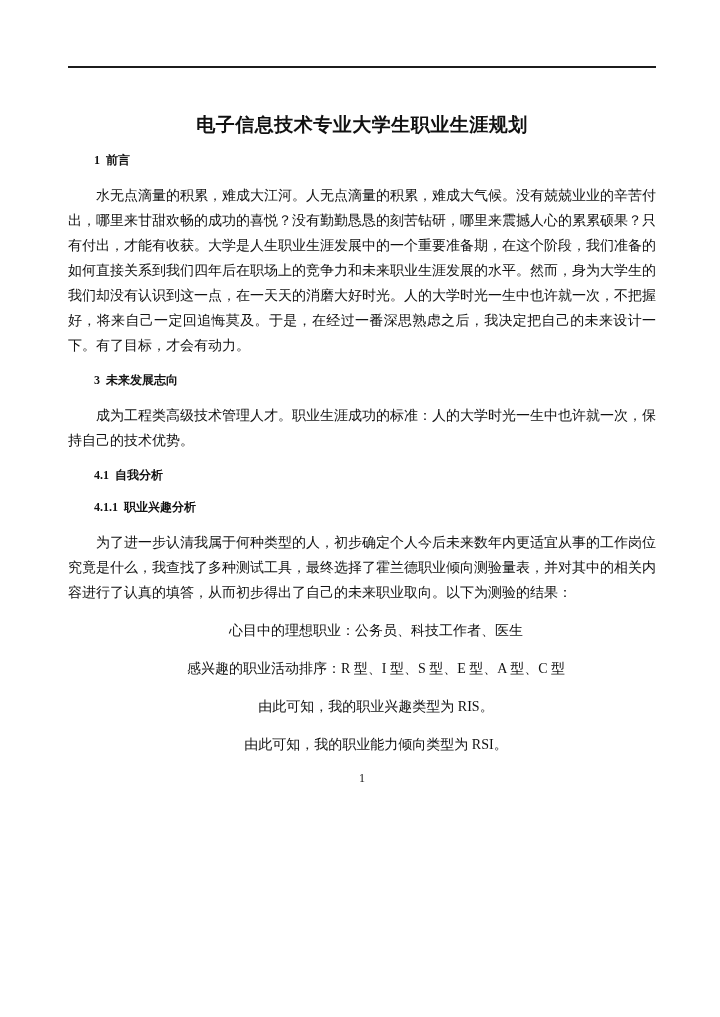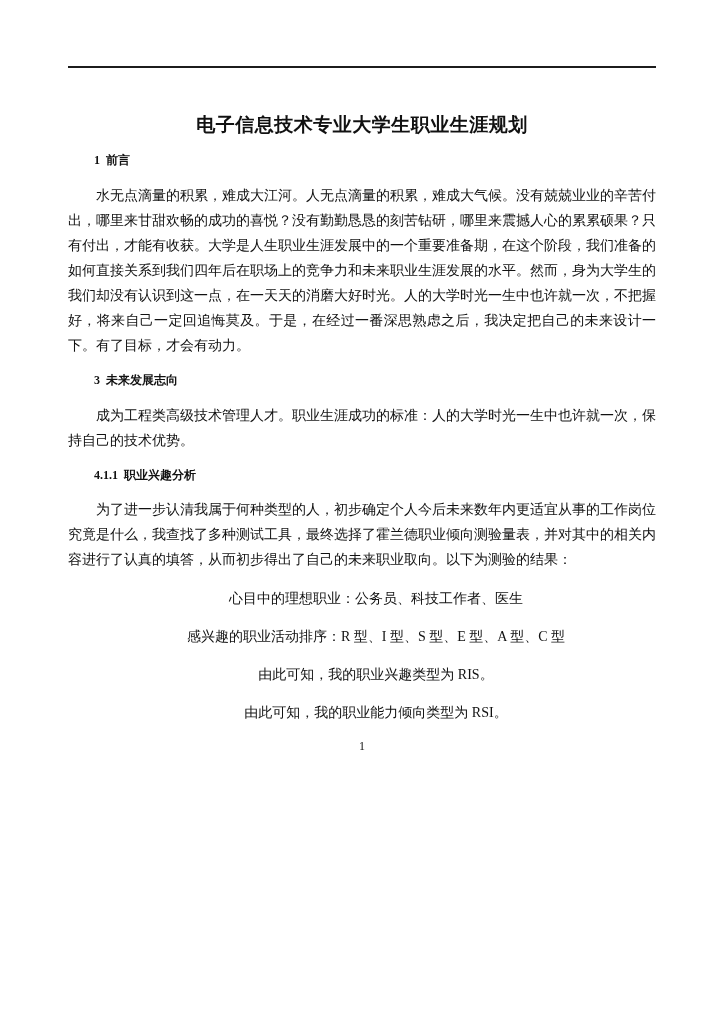--- a/index.html
+++ b/index.html
@@ -53,21 +53,21 @@
   }
   
   .sec-1   { margin-top: 28px; }
   .p-1     { margin-top: 15px; }
   .sec-2   { margin-top: 6px; }
   .sec-3   { margin-top: 42px; }  
   .p-2     { margin-top: 13px; }
   .sec-4   { margin-top: 14px; }
   .sec-41  { margin-top: 14px; }
   .sec-411 { margin-top: 12px; }
-  .p-3     { margin-top: 12px; font-family: Liberation Mono, monospace; }
+  .p-3     { margin-top: 12px; }
   .p-3a    { margin-top: 8px; }
   .p-3b    { margin-top: 8px; }
   .p-3c    { margin-top: 8px; }
   .sec-412 { margin-top: 8px; }
   .p-4     { margin-top: 9px; }
   .p-4a    { margin-top: 10px; }
   .page-number {
     margin-top: 13px;
     text-align: center;
     font-size: 12px;
@@ -86,20 +86,21 @@
     <h1 class="doc-title">电子信息技术专业大学生职业生涯规划</h1>
 
     <h2 class="sec-heading sec-1">1  前言</h2>
     <p class="body-para p-1">水无点滴量的积累，难成大江河。人无点滴量的积累，难成大气候。没有兢兢业业的辛苦付出，哪里来甘甜欢畅的成功的喜悦？没有勤勤恳恳的刻苦钻研，哪里来震撼人心的累累硕果？只有付出，才能有收获。大学是人生职业生涯发展中的一个重要准备期，在这个阶段，我们准备的如何直接关系到我们四年后在职场上的竞争力和未来职业生涯发展的水平。然而，身为大学生的我们却没有认识到这一点，在一天天的消磨大好时光。人的大学时光一生中也许就一次，不把握好，将来自己一定回追悔莫及。于是，在经过一番深思熟虑之后，我决定把自己的未来设计一下。有了目标，才会有动力。</p>
 
 
     <h2 class="sec-heading sec-3">3  未来发展志向</h2>
     <p class="body-para p-2">成为工程类高级技术管理人才。职业生涯成功的标准：人的大学时光一生中也许就一次，保持自己的技术优势。</p>
 
 
+    <h2 class="sec-heading sec-41">4.1  自我分析</h2>
 
     <h2 class="sec-heading sec-411">4.1.1  职业兴趣分析</h2>
     <p class="body-para p-3">为了进一步认清我属于何种类型的人，初步确定个人今后未来数年内更适宜从事的工作岗位究竟是什么，我查找了多种测试工具，最终选择了霍兰德职业倾向测验量表，并对其中的相关内容进行了认真的填答，从而初步得出了自己的未来职业取向。以下为测验的结果：</p>
     <p class="body-para short-line p-3a">心目中的理想职业：公务员、科技工作者、医生</p>
     <p class="body-para short-line p-3b">感兴趣的职业活动排序：R 型、I 型、S 型、E 型、A 型、C 型</p>
     <p class="body-para short-line p-3c">由此可知，我的职业兴趣类型为 RIS。</p>
 
     <p class="body-para short-line p-4a">由此可知，我的职业能力倾向类型为 RSI。</p>
 
     <div class="page-number">1</div>

